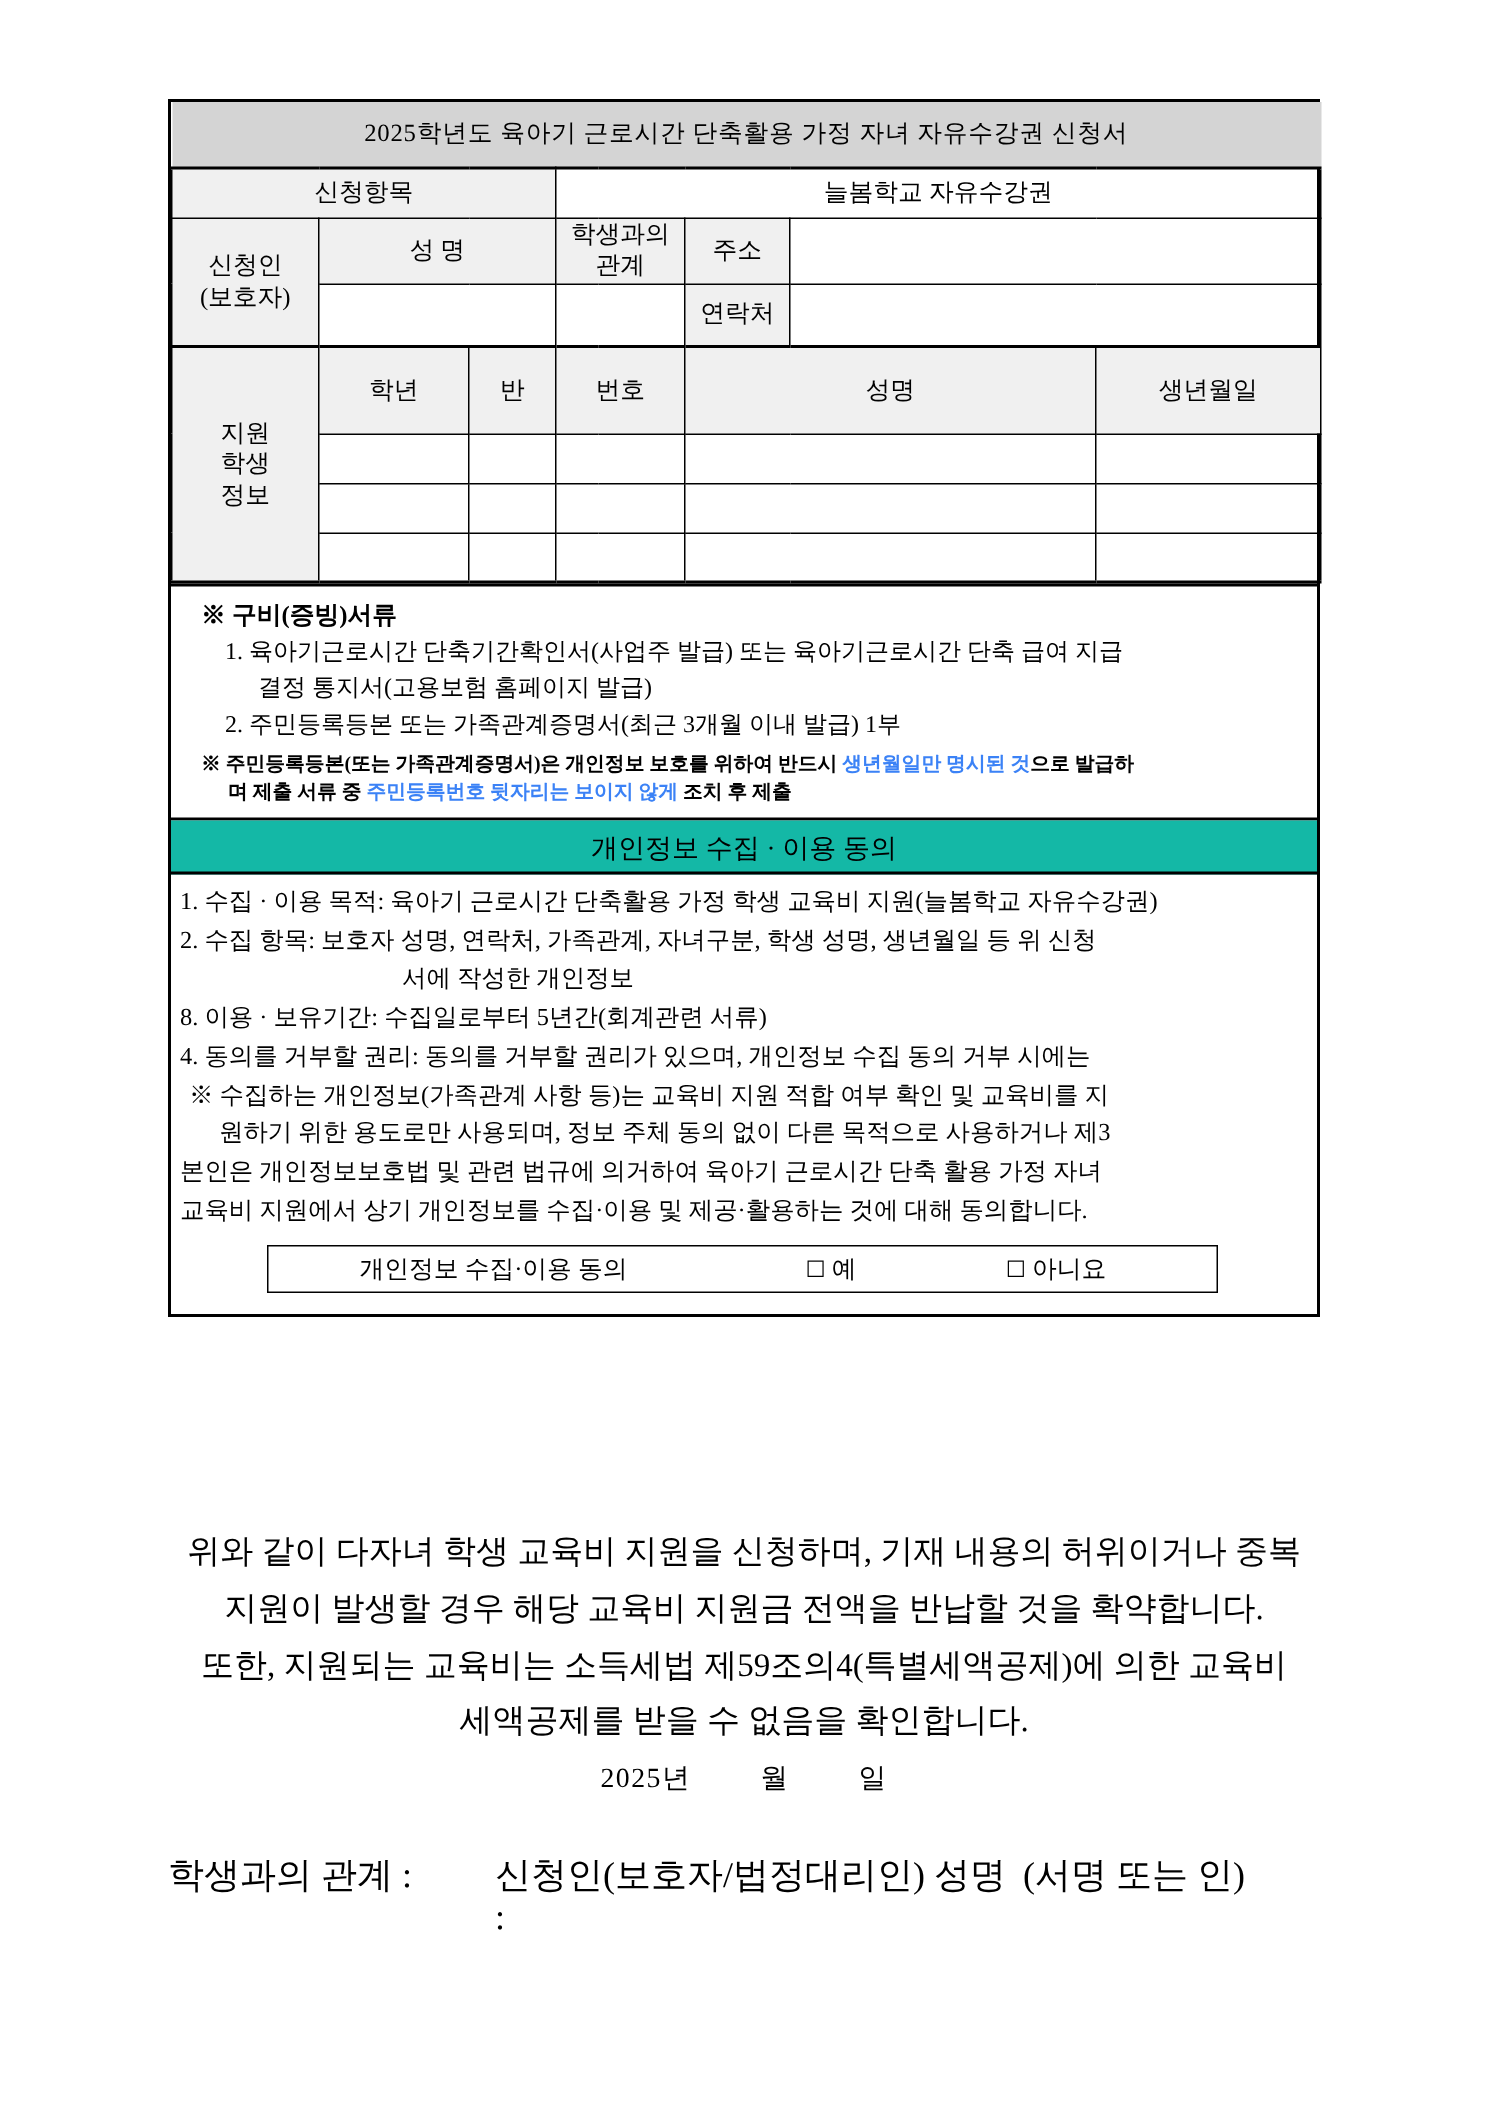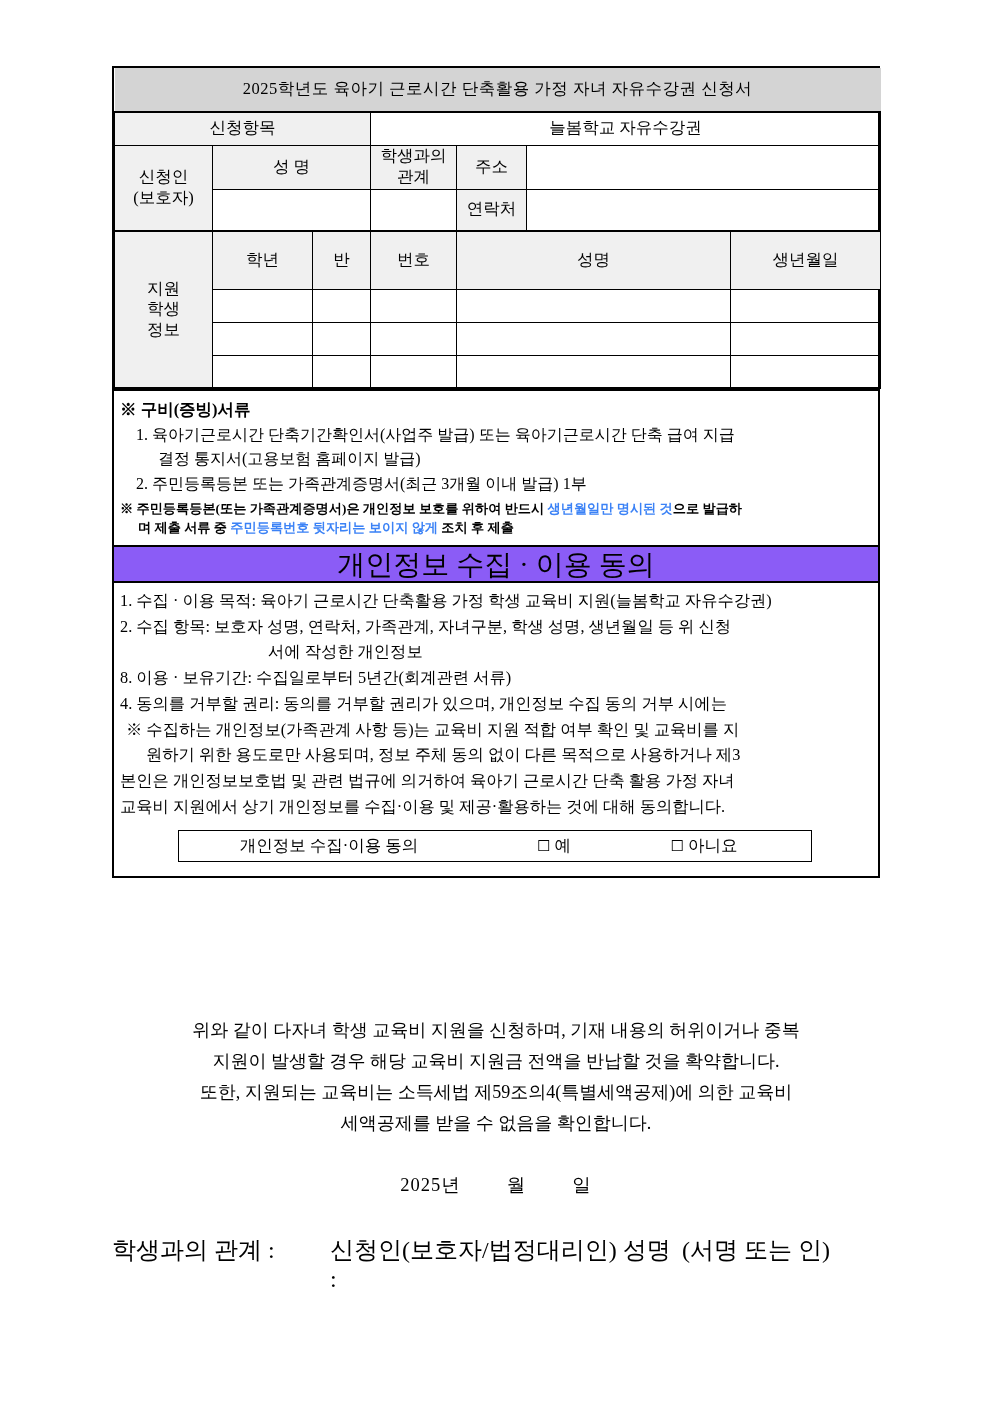--- a/index.html
+++ b/index.html
@@ -82,42 +82,42 @@
     border-bottom: 2px solid #000 !important;
   }
   .row-stu-hdr td { height: 58px; font-size: 17px; }
   .row-stu td { height: 33px; }
   .row-stu td.bb { border-bottom: 2px solid #000 !important; }
 
   
   .docs {
     border-top: 2px solid #000;
     border-bottom: 2px solid #000;
-    padding: 7px 10px 8px 6px;
+    padding: 7px 10px 8px 20px;
     font-size: 16px;
     line-height: 1.42;
   }
   .docs .d0 { margin: 0 0 3px 0; font-weight: bold; font-size: 16.5px; }
   .docs .d1 { margin: 0 0 1px 0; padding-left: 16px; text-indent: 0; text-align: justify; }
   .docs .cont { padding-left: 38px; margin: 0 0 2px 0; }
   .docs .note {
     font-size: 13.2px;
     line-height: 1.45;
     font-weight: bold;
     margin: 3px 0 0 0;
     text-align: justify;
   }
   .docs .note .cont2 { display: block; padding-left: 18px; }
   .blue { color: #3b82f6; }
 
   
   .consent-title {
-    background: #8b5cf6;
+    background: #14b8a6;
     text-align: center;
-    font-size: 28px;
+    font-size: 18px;
     height: 36px;
     line-height: 36px;
     border-bottom: 2px solid #000;
   }
 
   
   .consent-body {
     padding: 6px 8px 10px 6px;
     font-size: 16.3px;
     line-height: 1.52;
@@ -142,21 +142,21 @@
   .agree-box .opt { width: 150px; text-align: center; }
   .agree-box .opt .cb { font-size: 15px; letter-spacing: 4px; }
 
   
   .decl {
     position: absolute;
     left: 112px;
     top: 1015px;
     width: 768px;
     text-align: center;
-    font-size: 18px;
+    font-size: 22px;
     line-height: 1.72;
   }
   .dateline {
     position: absolute;
     left: 112px;
     top: 1172px;
     width: 768px;
     text-align: center;
     font-size: 18.5px;
     letter-spacing: 1px;

